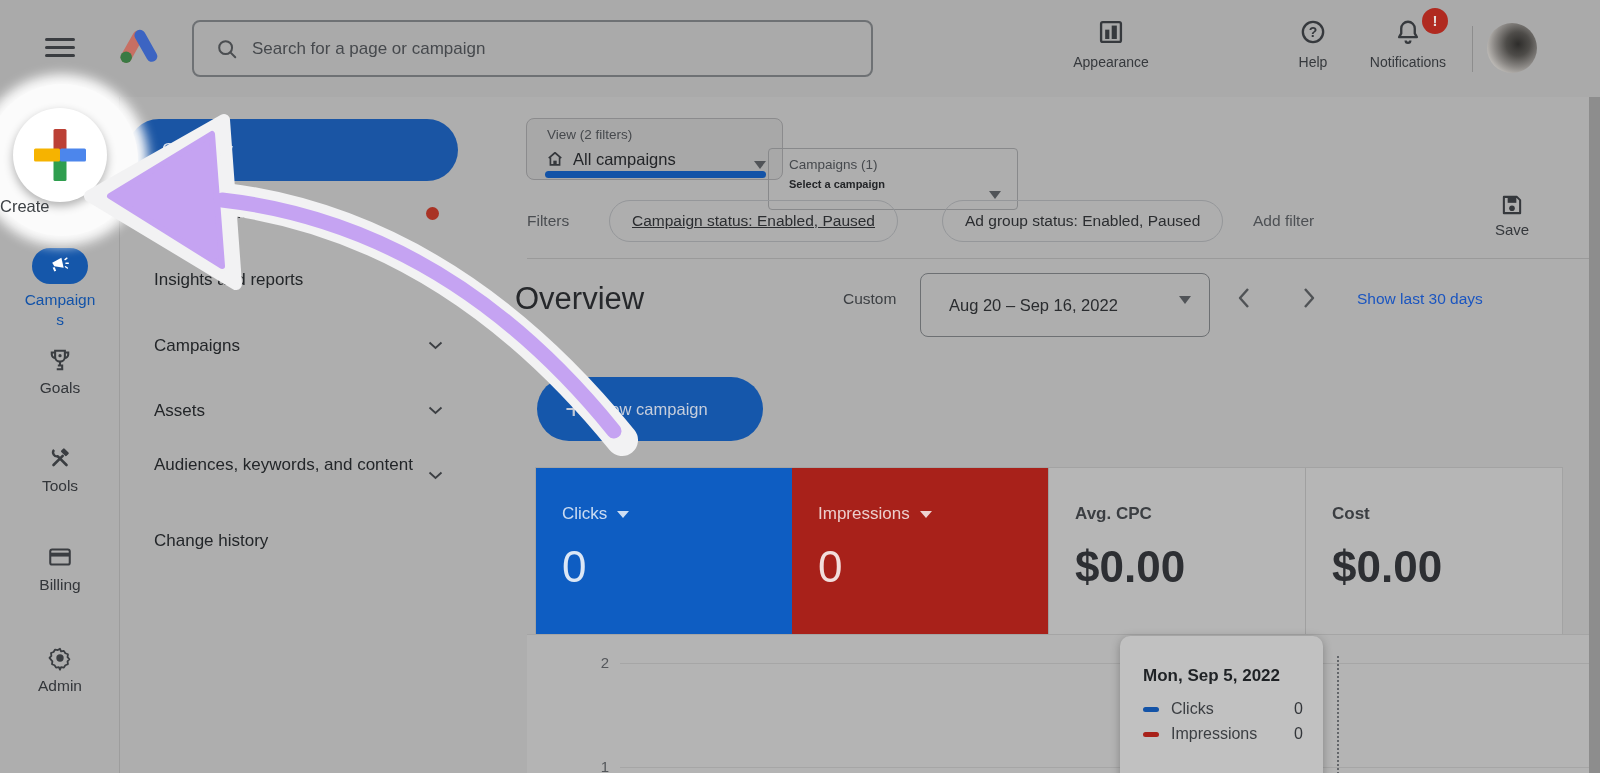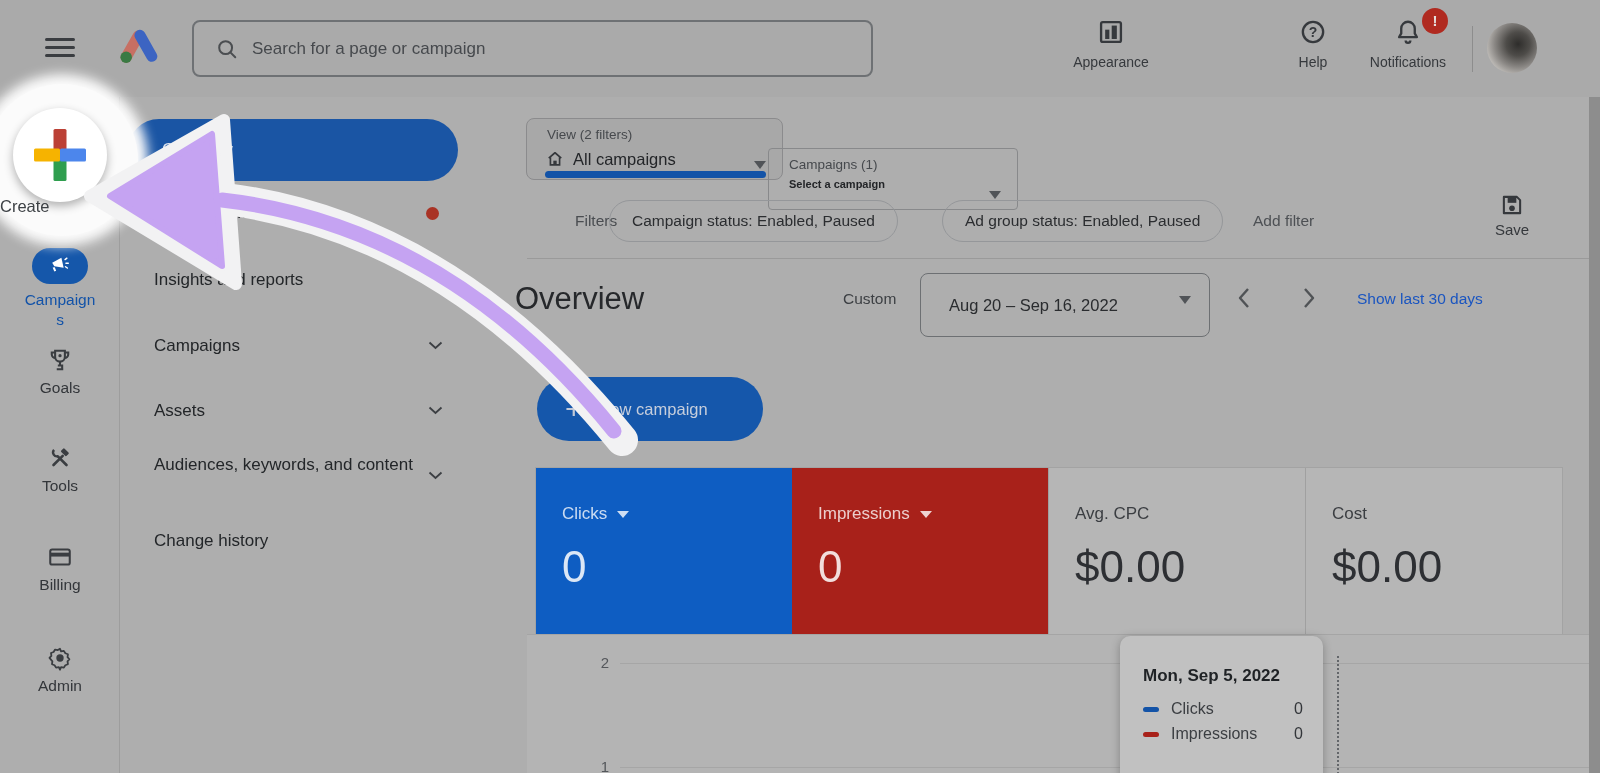--- a/index.html
+++ b/index.html
@@ -77,26 +77,26 @@
   #campaign-box {
     position:absolute; left:768px; top:118px; width:250px; height:62px;
     border:1.5px solid #88898b; border-radius:4px; cursor:pointer;margin-top:30px;
   }
   #campaign-value { position:absolute; left:20px; top:29px; font-size:11px; font-weight:bold; color:#232528; }
   .caret { width:0; height:0; border-left:6.5px solid transparent; border-right:6.5px solid transparent; border-top:8px solid #515458; }
   #view-caret { position:absolute; right:16px; top:42px; }
   #campaign-caret { position:absolute; right:16px; top:42px; }
 
   
-  #filters-label { position:absolute; left:527px; top:212px; font-size:15.5px; color:#4a4d51;margin-left:48px; }
+  #filters-label { position:absolute; left:527px; top:212px; font-size:15.5px; color:#4a4d51; }
   .chip {
     position:absolute; top:200px; height:42px; border:1.5px solid #95979a; border-radius:21px;
     display:flex; align-items:center; padding:0 22px; font-size:15.5px; color:#2b2d30; cursor:pointer;
   }
-  #chip-0 { left:609px; }
+  #chip-0 { left:609px;text-decoration:underline; }
   #chip-1 { left:942px; }
   #add-filter { position:absolute; left:1253px; top:212px; font-size:15.5px; color:#4d5054; cursor:pointer;text-align:right; }
   #save-btn { position:absolute; left:1482px; top:192px; width:60px; text-align:center; font-size:15px; color:#35383c; cursor:pointer; }
   #filter-divider { position:absolute; left:527px; top:258px; width:1062px; height:1px; background:#9a9a9a; }
 
   
   #page-title { position:absolute; left:515px; top:281px; font-size:31px; font-weight:400; color:#26282b; }
   #range-type { position:absolute; left:843px; top:290px; font-size:15.5px; color:#3d4044; }
   #date-box {
     position:absolute; left:920px; top:273px; width:290px; height:64px;
@@ -114,21 +114,21 @@
     background:#1557ab; cursor:pointer; display:flex; align-items:center; gap:16px; padding-left:28px;
   }
   #new-campaign .plus { font-size:30px; color:#c0c9d8; font-weight:300; line-height:1; }
   #new-campaign .nc-label { font-size:16.5px; color:#c6cedc; }
 
   
   #cards { position:absolute; left:536px; top:468px; width:1026px; height:166px; display:flex; outline:1px solid #a3a3a3; }
   .card { flex:1 1 0; padding:36px 0 0 26px; position:relative; }
   .card.blue { background:#0e5dc2; }
   .card.red  { background:#a8211a; }
-  .card.gray { background:#b6b6b6; border-left:1px solid #a0a0a0; }
+  .card.gray { background:#b6b6b6; border-left:1px solid #a0a0a0;font-weight:bold; }
   .card .clabel { font-size:17px; display:flex; align-items:center; gap:10px; }
   .card.blue .clabel, .card.red .clabel { color:rgba(255,255,255,0.78); }
   .card.gray .clabel { color:#3b3e42; }
   .card .cvalue { margin-top:18px; font-size:44px; }
   .card.blue .cvalue, .card.red .cvalue { color:rgba(255,255,255,0.85); }
   .card.gray .cvalue { color:#2d2f33; }
   .card-caret { width:0; height:0; border-left:6px solid transparent; border-right:6px solid transparent; border-top:7px solid rgba(255,255,255,0.8); }
 
   
   #chart { position:absolute; left:527px; top:634px; width:1062px; height:139px; background:#b4b4b4; border-top:1px solid #a5a5a5; }

